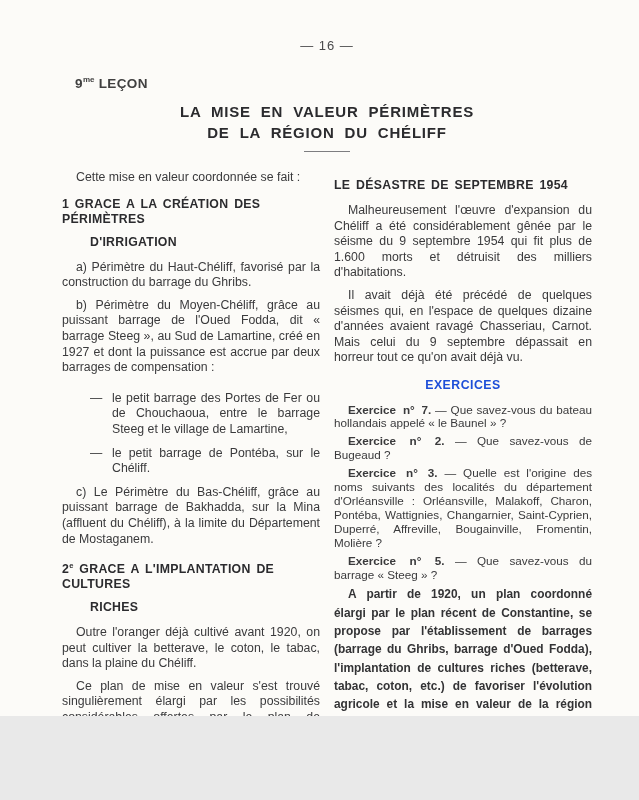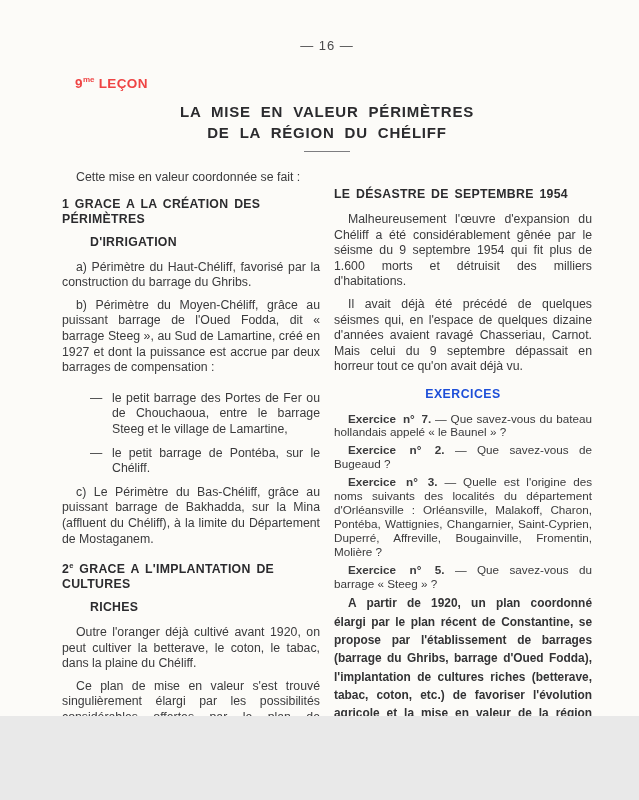--- a/index.html
+++ b/index.html
@@ -21,21 +21,21 @@
   .pageno{
     text-align:center;
     font-size:13px;
     letter-spacing:1px;
     color:#4a4a4c;
     margin-bottom:22px;
   }
   .lesson{
     font-size:13.5px;
     font-weight:bold;
-    color:#ef4444;
+    color:#404040;
     margin:0 0 10px 13px;
     letter-spacing:.4px;
   }
   .lesson sup{font-size:8px;vertical-align:6px;letter-spacing:0;}
   .title{
     text-align:center;
     font-weight:bold;
     font-size:15px;
     line-height:21px;
     letter-spacing:.8px;
@@ -124,21 +124,21 @@
         <div class="sec-heading">
           <span>2</span><sup>e</sup><span> GRACE A L'IMPLANTATION DE CULTURES</span>
           <span class="line2">RICHES</span>
         </div>
 
         <p class="indent">Outre l'oranger déjà cultivé avant 1920, on peut cultiver la betterave, le coton, le tabac, dans la plaine du Chéliff.</p>
         <p class="indent">Ce plan de mise en valeur s'est trouvé singulièrement élargi par les possibilités considérables offertes par le plan de Constantine de 1958.</p>
       </div>
 
       <div class="col">
-        <div class="sec-heading" style="margin-top:17px;">LE DÉSASTRE DE SEPTEMBRE 1954</div>
+        <div class="sec-heading" style="margin-top:8px;">LE DÉSASTRE DE SEPTEMBRE 1954</div>
 
         <p class="indent">Malheureusement l'œuvre d'expansion du Chéliff a été considérablement gênée par le séisme du 9 septembre 1954 qui fit plus de 1.600 morts et détruisit des milliers d'habitations.</p>
         <p class="indent">Il avait déjà été précédé de quelques séismes qui, en l'espace de quelques dizaine d'années avaient ravagé Chasseriau, Carnot. Mais celui du 9 septembre dépassait en horreur tout ce qu'on avait déjà vu.</p>
 
         <div class="center-heading">EXERCICES</div>
 
         <div class="exercises">
           <p class="indent"><span class="ex-label">Exercice n° 7.</span> <span>— Que savez-vous du bateau hollandais appelé « le Baunel » ?</span></p>
           <p class="indent"><span class="ex-label">Exercice n° 2.</span> <span>— Que savez-vous de Bugeaud ?</span></p>
           <p class="indent"><span class="ex-label">Exercice n° 3.</span> <span>— Quelle est l'origine des noms suivants des localités du département d'Orléansville : Orléansville, Malakoff, Charon, Pontéba, Wattignies, Changarnier, Saint-Cyprien, Duperré, Affreville, Bougainville, Fromentin, Molière ?</span></p>

